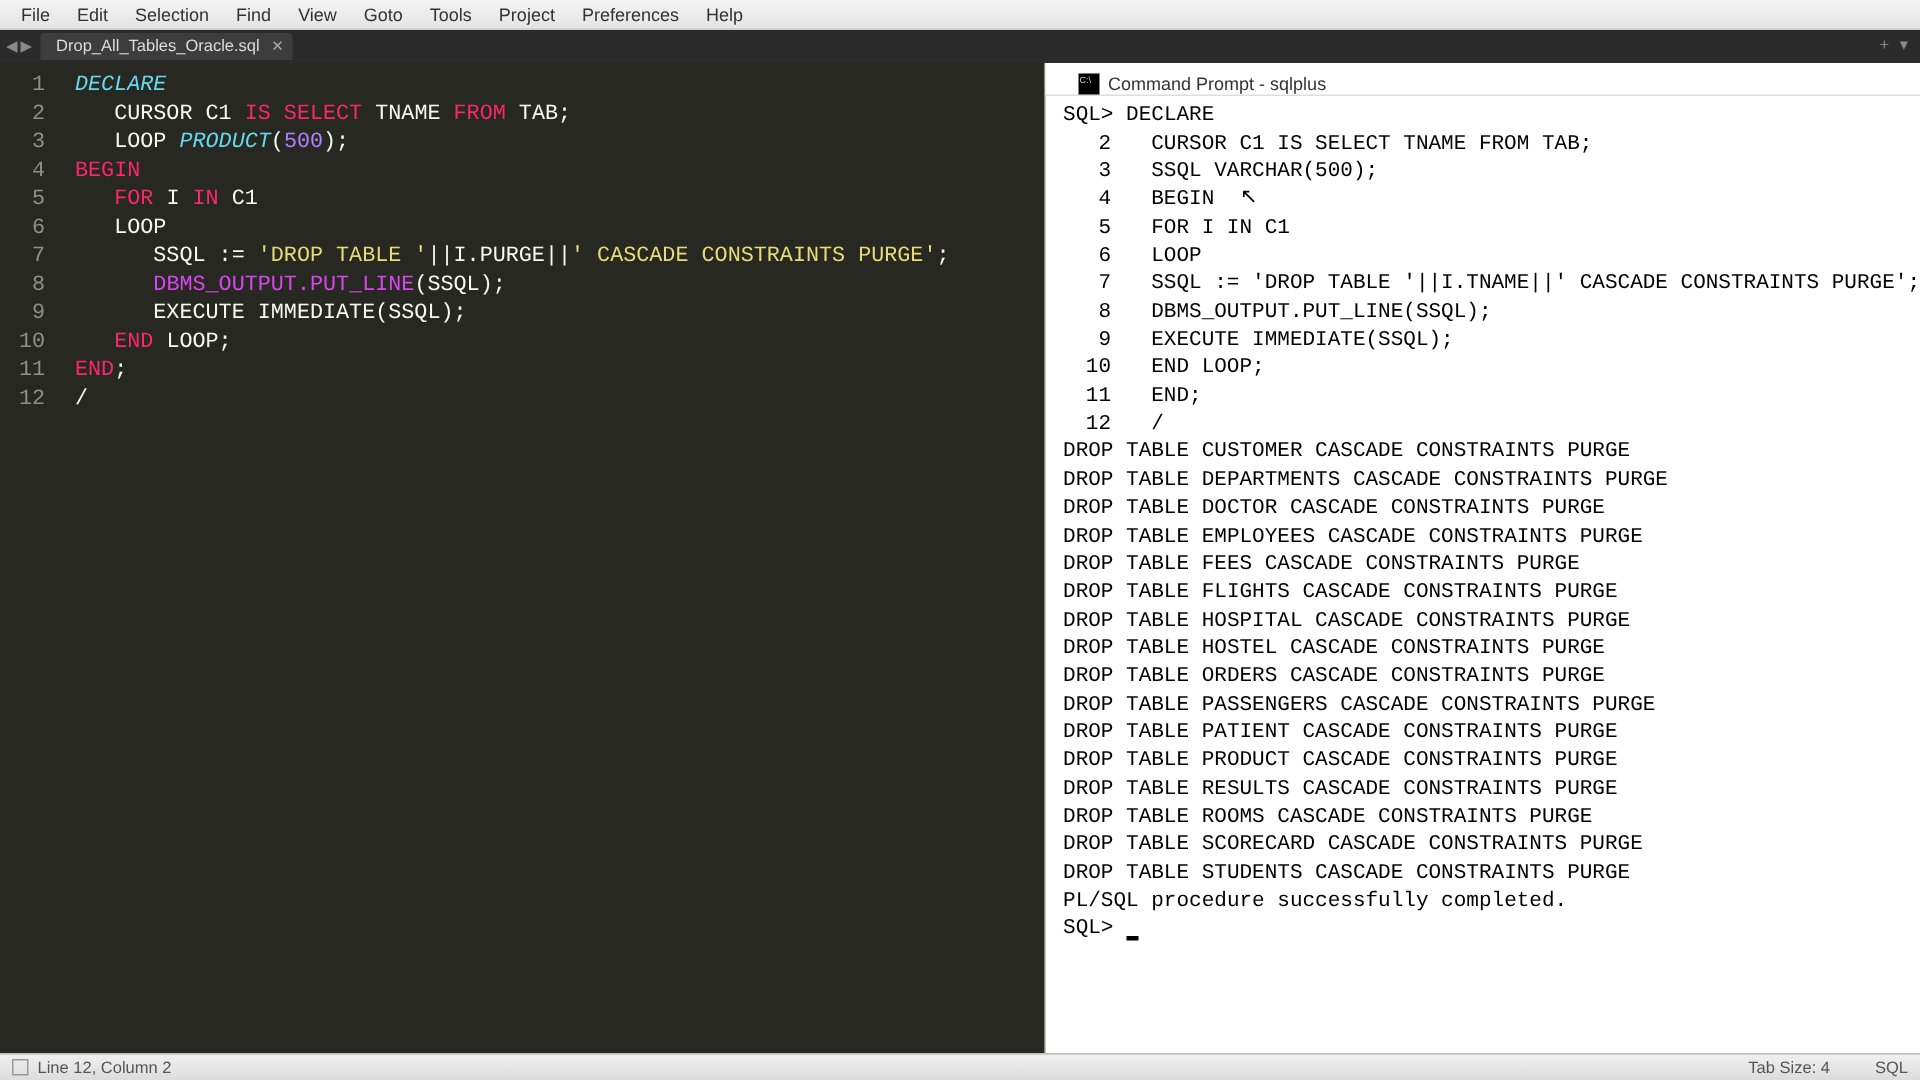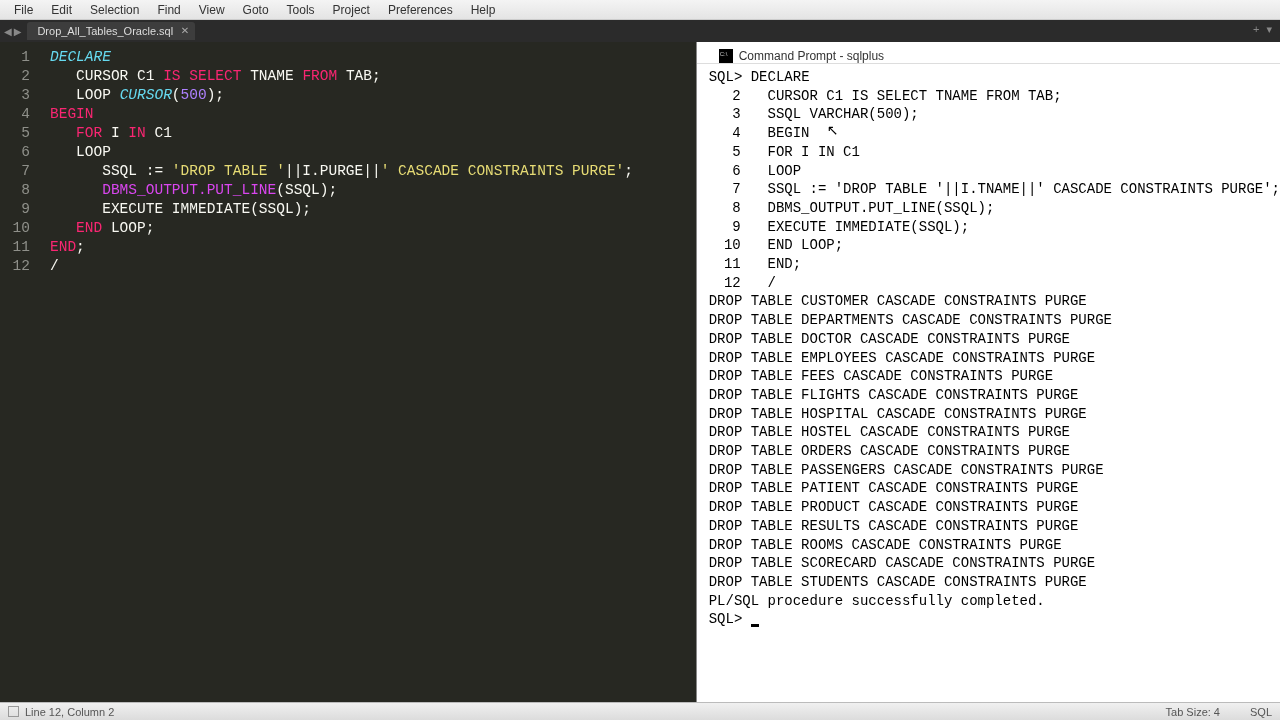--- a/index.html
+++ b/index.html
@@ -85,21 +85,21 @@
         <div>7</div>
         <div>8</div>
         <div>9</div>
         <div>10</div>
         <div>11</div>
         <div>12</div>
       </div>
     <div class="code" id="code">
         <div><span class="kw-cyan">DECLARE</span></div>
         <div><span class="ident">   CURSOR C1 </span><span class="kw-red">IS</span><span class="ident"> </span><span class="kw-red">SELECT</span><span class="ident"> TNAME </span><span class="kw-red">FROM</span><span class="ident"> TAB;</span></div>
-        <div><span class="ident">   LOOP </span><span class="kw-cyan">CURSOR</span><span class="ident">(</span><span class="num">500</span><span class="ident">);</span></div>
+        <div><span class="ident">   LOOP </span><span class="kw-cyan">PRODUCT</span><span class="ident">(</span><span class="num">500</span><span class="ident">);</span></div>
         <div><span class="kw-red">BEGIN</span></div>
         <div><span class="ident">   </span><span class="kw-red">FOR</span><span class="ident"> I </span><span class="kw-red">IN</span><span class="ident"> C1</span></div>
         <div><span class="ident">   LOOP</span></div>
         <div><span class="ident">      SSQL := </span><span class="str">'DROP TABLE '</span><span class="ident">||I.PURGE||</span><span class="str">' CASCADE CONSTRAINTS PURGE'</span><span class="ident">;</span></div>
         <div><span class="ident">      </span><span class="func">DBMS_OUTPUT.PUT_LINE</span><span class="ident">(SSQL);</span></div>
         <div><span class="ident">      EXECUTE IMMEDIATE(SSQL);</span></div>
         <div><span class="ident">   </span><span class="kw-red">END</span><span class="ident"> LOOP;</span></div>
         <div><span class="kw-red">END</span><span class="ident">;</span></div>
         <div><span class="ident">/</span></div>
       </div>

